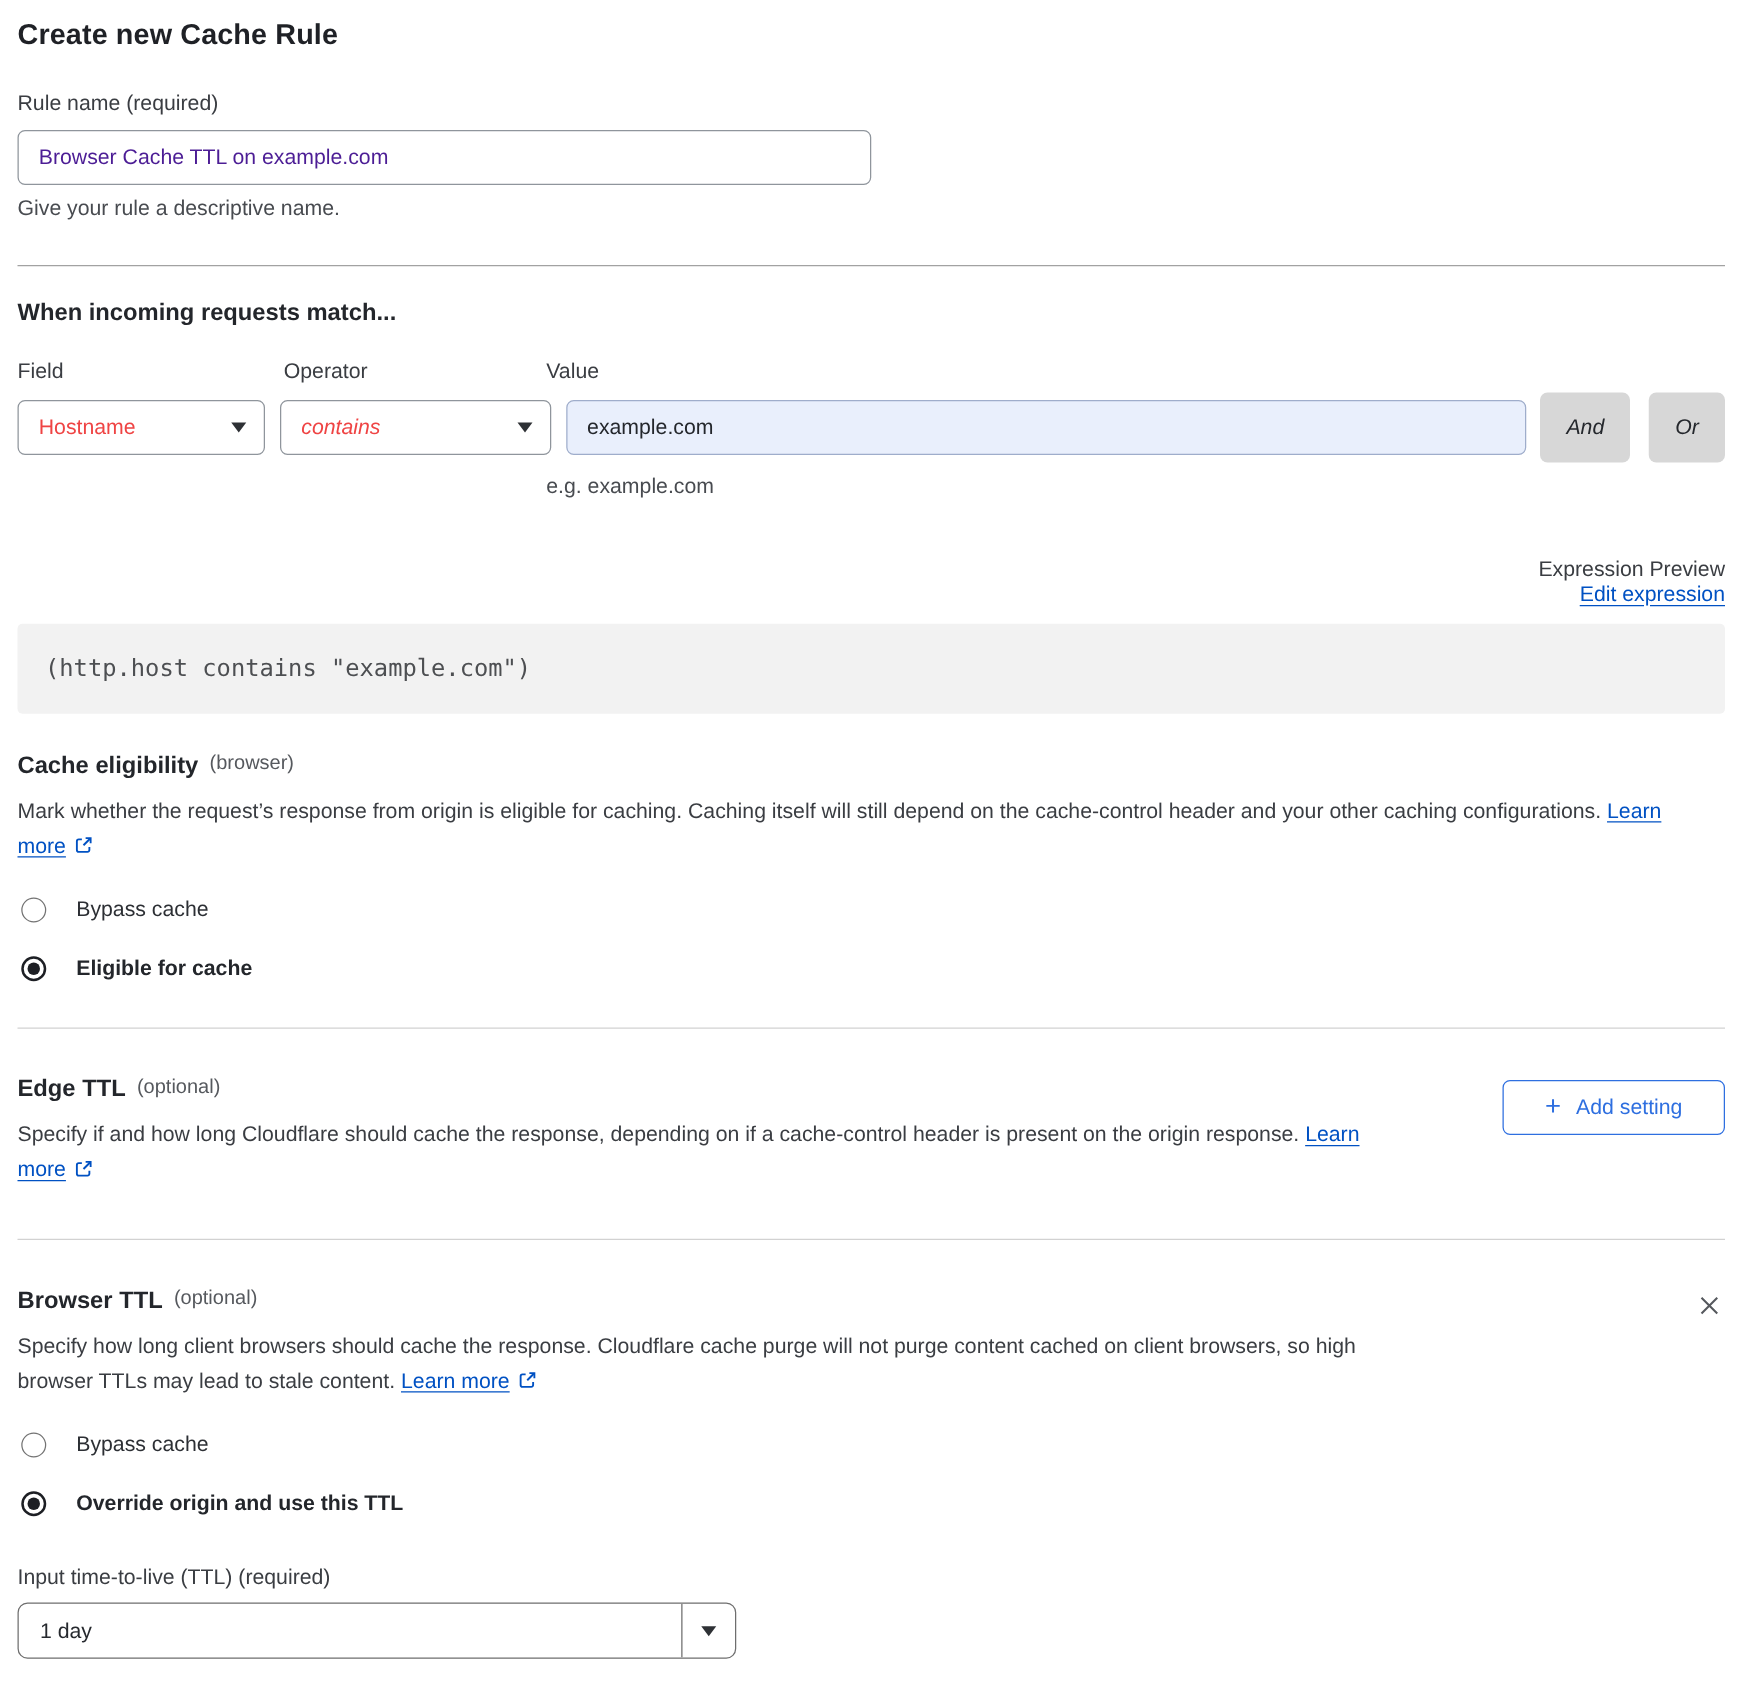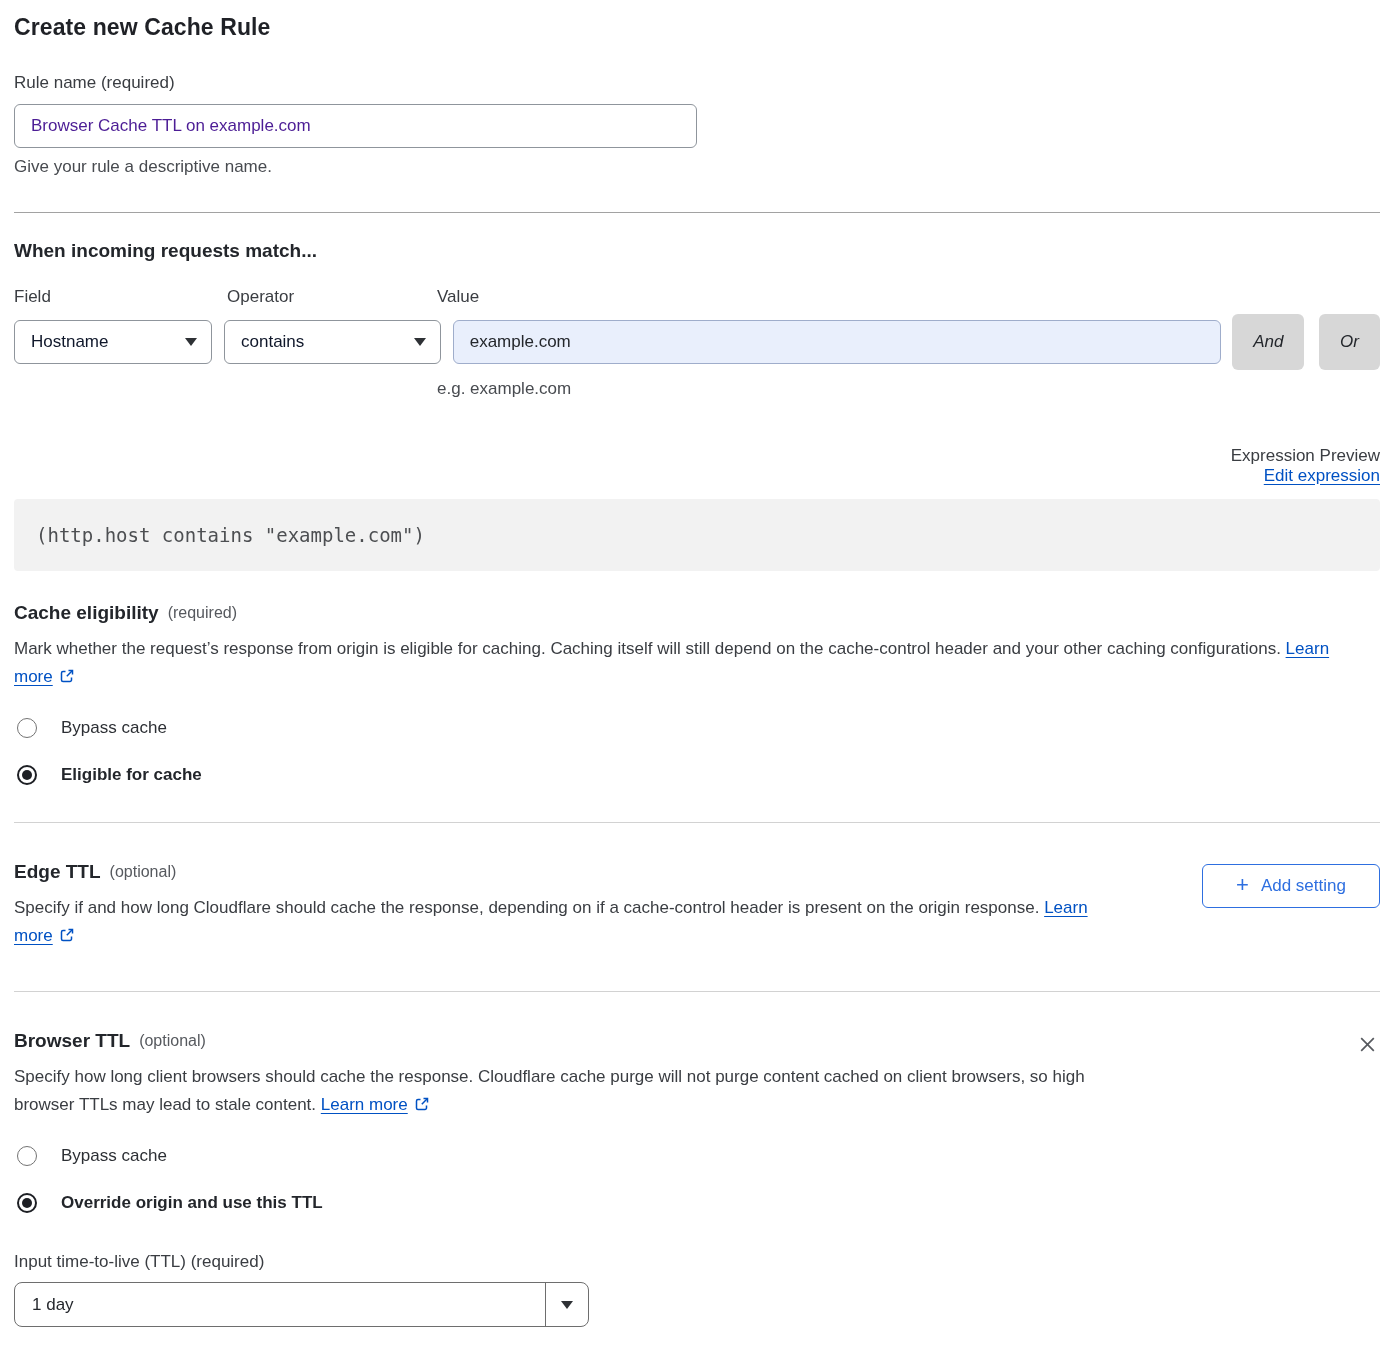--- a/index.html
+++ b/index.html
@@ -59,25 +59,25 @@
   .select-box {
     height: 44px;
     border: 1px solid #8f959c;
     border-radius: 6px;
     background: #fff;
     display: flex;
     align-items: center;
     justify-content: space-between;
     padding: 0 14px 0 16px;
     font-size: 17px;
-    color: #0f172a;
+    color: #ef4444;
     cursor: pointer;
   }
   .select-field { width: 201px; margin-right: 12px; }
-  .select-operator { width: 220px; margin-right: 12px; }
+  .select-operator { width: 220px; margin-right: 12px; font-style: italic; }
   .caret {
     width: 0; height: 0;
     border-left: 6px solid transparent;
     border-right: 6px solid transparent;
     border-top: 8px solid #2e3135;
   }
 
   .value-input {
     width: 782px;
     height: 44px;
@@ -126,21 +126,21 @@
     background: #f2f2f2;
     border-radius: 4px;
     padding: 25px 22px;
     font-family: "DejaVu Sans Mono", monospace;
     font-size: 19px;
     color: #4d4f52;
   }
 
   .then-heading { margin-top: 29px; }
 
-  .subsection-title-row { display: flex; align-items: center; }
+  .subsection-title-row { display: flex; align-items: flex-start; }
   .subsection-title { font-size: 19px; font-weight: 700; color: #23262b; }
   .qualifier { font-size: 16px; color: #56595e; margin-left: 9px; }
 
   .section-para {
     margin-top: 11px;
     font-size: 17px;
     line-height: 28px;
     color: #3a3d42;
   }
   .cache-elig-block { margin-top: 31px; }
@@ -284,21 +284,21 @@
   <div class="expression-row">
     <div class="field-label">Expression Preview</div>
     <a class="link-blue">Edit expression</a>
   </div>
   <div class="code-block">(http.host contains "example.com")</div>
 
 
   <div class="cache-elig-block">
     <div class="subsection-title-row">
       <span class="subsection-title">Cache eligibility</span>
-      <span class="qualifier">(required)</span>
+      <span class="qualifier">(browser)</span>
     </div>
     <p class="section-para cache-elig-para">
       <span>Mark whether the request’s response from origin is eligible for caching. Caching itself will still depend on the cache-control header and your other caching configurations.</span>
       <a class="inline-link">Learn more</a><svg class="ext-icon" width="16" height="16" viewBox="0 0 16 16">
           <path d="M6.5 3.5H4A1.5 1.5 0 0 0 2.5 5v7A1.5 1.5 0 0 0 4 13.5h7A1.5 1.5 0 0 0 12.5 12V9.5" fill="none" stroke="#0051c3" stroke-width="1.5"></path>
           <path d="M9.5 2.5H13.5V6.5" fill="none" stroke="#0051c3" stroke-width="1.5"></path>
           <path d="M13.2 2.8L7.8 8.2" fill="none" stroke="#0051c3" stroke-width="1.5"></path>
         </svg>
     </p>
 

